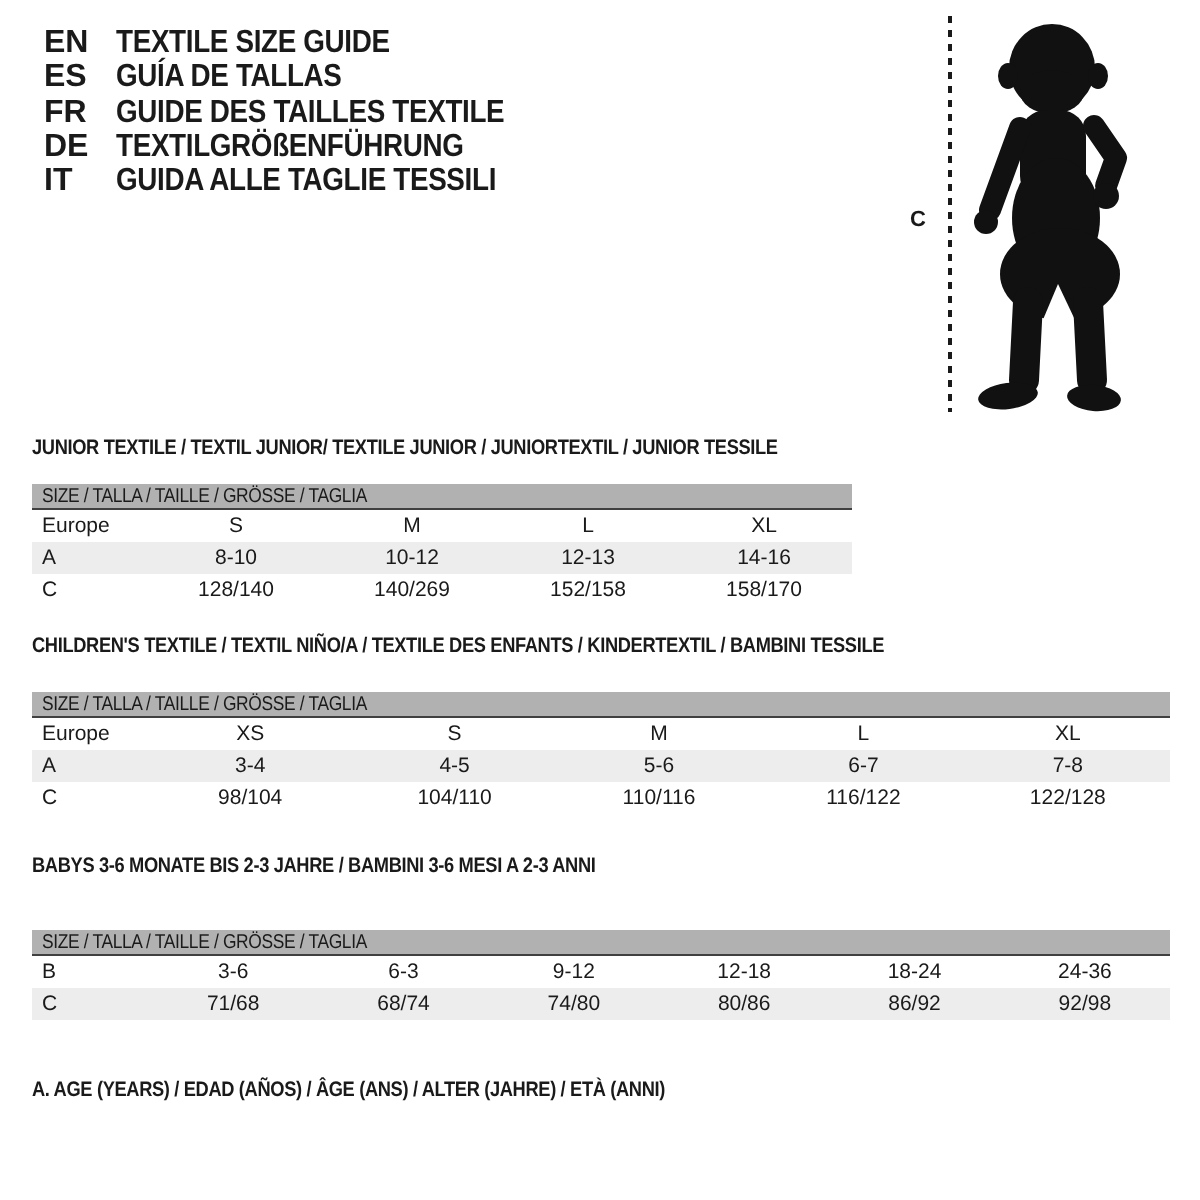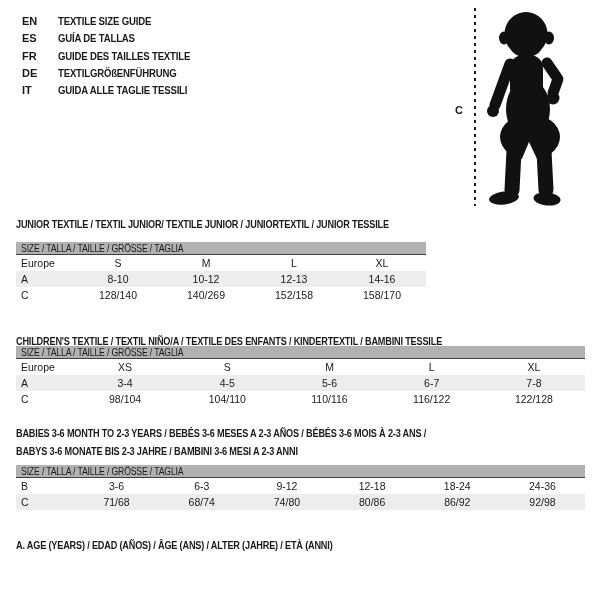--- a/index.html
+++ b/index.html
@@ -11,36 +11,36 @@
   html,body{margin:0;padding:0;background:#fff;}
   .page{
     position:relative;width:600px;height:600px;background:#fff;overflow:hidden;
     font-family:"Liberation Sans","DejaVu Sans",sans-serif;color:var(--ink);
   }
   
   .cond{display:inline-block;transform:scaleX(0.87);transform-origin:0 50%;white-space:nowrap;letter-spacing:-0.2px;}
 
   
   .lang-block{position:absolute;left:22px;top:13px;}
-  .lang-row{display:flex;height:17.3px;line-height:17.3px;font-weight:bold;font-size:11px;}
+  .lang-row{display:flex;height:17.3px;line-height:17.3px;font-weight:bold;font-size:16px;}
   .lang-code{flex:0 0 36px;}
   .lang-text{white-space:nowrap;}
 
   
   .dash-line{
     position:absolute;left:474px;top:8px;width:2px;height:198px;
     background:repeating-linear-gradient(180deg,var(--ink) 0 3.5px,transparent 3.5px 7px);
   }
   .c-label{position:absolute;left:455px;top:104px;font-size:11px;font-weight:bold;}
   .baby{position:absolute;left:481px;top:9px;width:96px;height:200px;color:var(--sil);}
 
   
   .section-title{position:absolute;left:16px;font-weight:bold;font-size:10.5px;line-height:18.2px;white-space:nowrap;}
   .t1-title{top:215px;}
-  .t2-title{top:332px;}
+  .t2-title{top:314px;}
   .t3-title{top:424px;}
 
   
   .size-table{position:absolute;left:16px;}
   .t1{top:242px;width:410px;}
   .t2{top:346px;width:569px;}
   .t3{top:465px;width:569px;}
   .t-bar{
     height:13px;line-height:13px;background:var(--bar);border-bottom:1px solid #404040;
     font-size:10px;padding-left:5px;box-sizing:border-box;
@@ -168,21 +168,20 @@
           <div class="t-cell">98/104</div>
           <div class="t-cell">104/110</div>
           <div class="t-cell">110/116</div>
           <div class="t-cell">116/122</div>
           <div class="t-cell">122/128</div>
         </div>
       </div>
   </div>
 
   <div class="section-title t3-title">
-    <div><span class="cond">BABIES 3-6 MONTH TO 2-3 YEARS / BEBÉS 3-6 MESES A 2-3 AÑOS / BÉBÉS 3-6 MOIS À 2-3 ANS /</span></div>
     <div><span class="cond">BABYS 3-6 MONATE BIS 2-3 JAHRE / BAMBINI 3-6 MESI A 2-3 ANNI</span></div>
   </div>
   <div class="size-table t3">
     <div class="t-bar">
       <span class="cond">SIZE / TALLA / TAILLE / GRÖSSE / TAGLIA</span>
     </div>
     <div class="t-body">
         <div class="t-row">
           <div class="t-cell t-label">B</div>
           <div class="t-cell">3-6</div>

